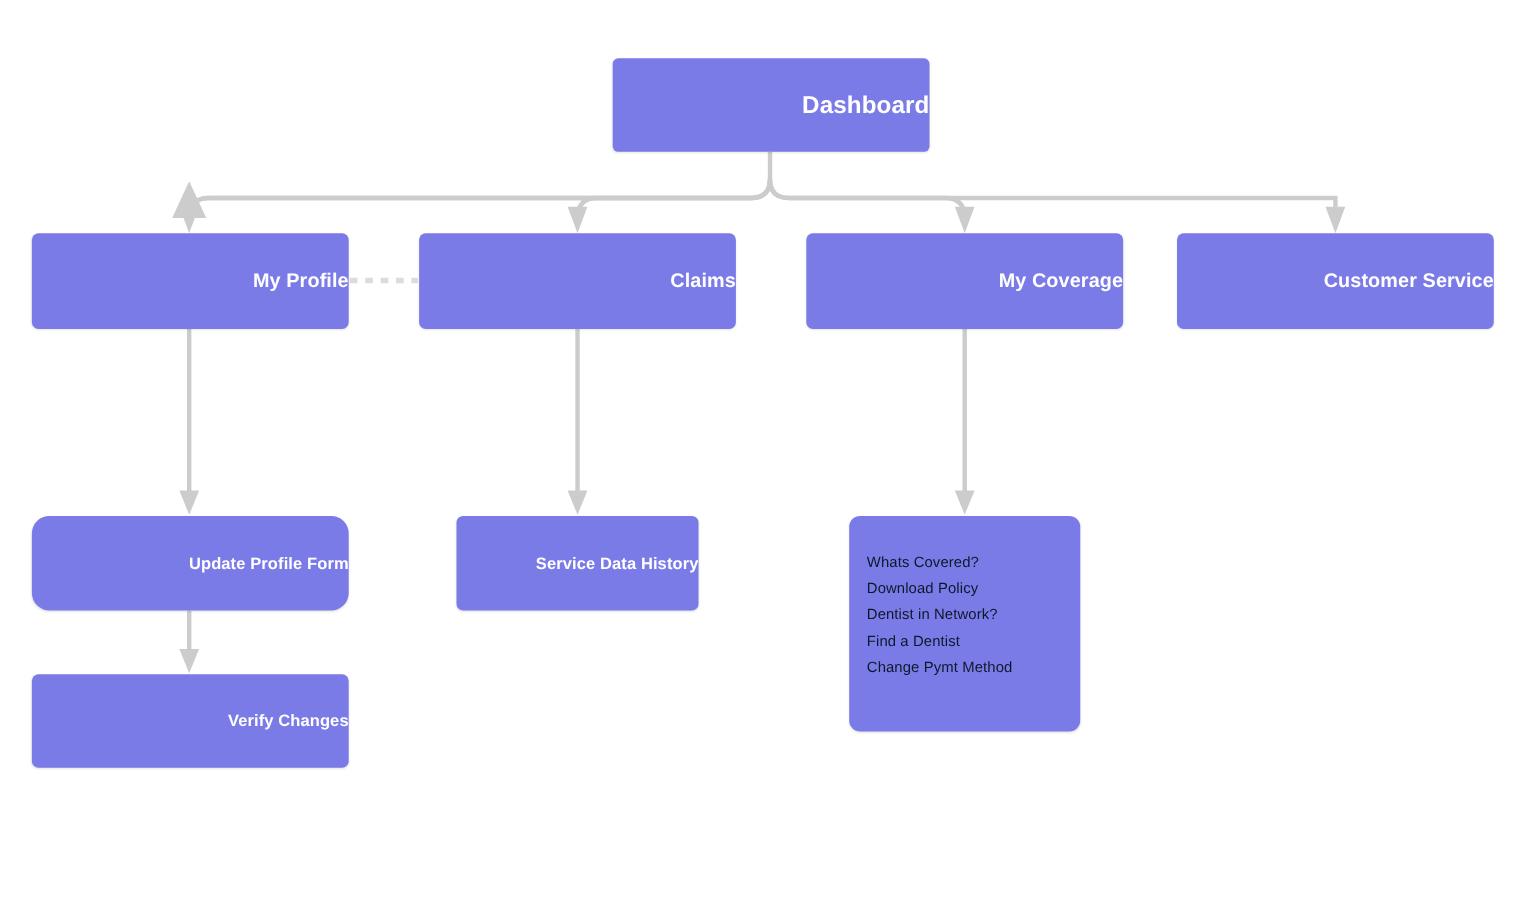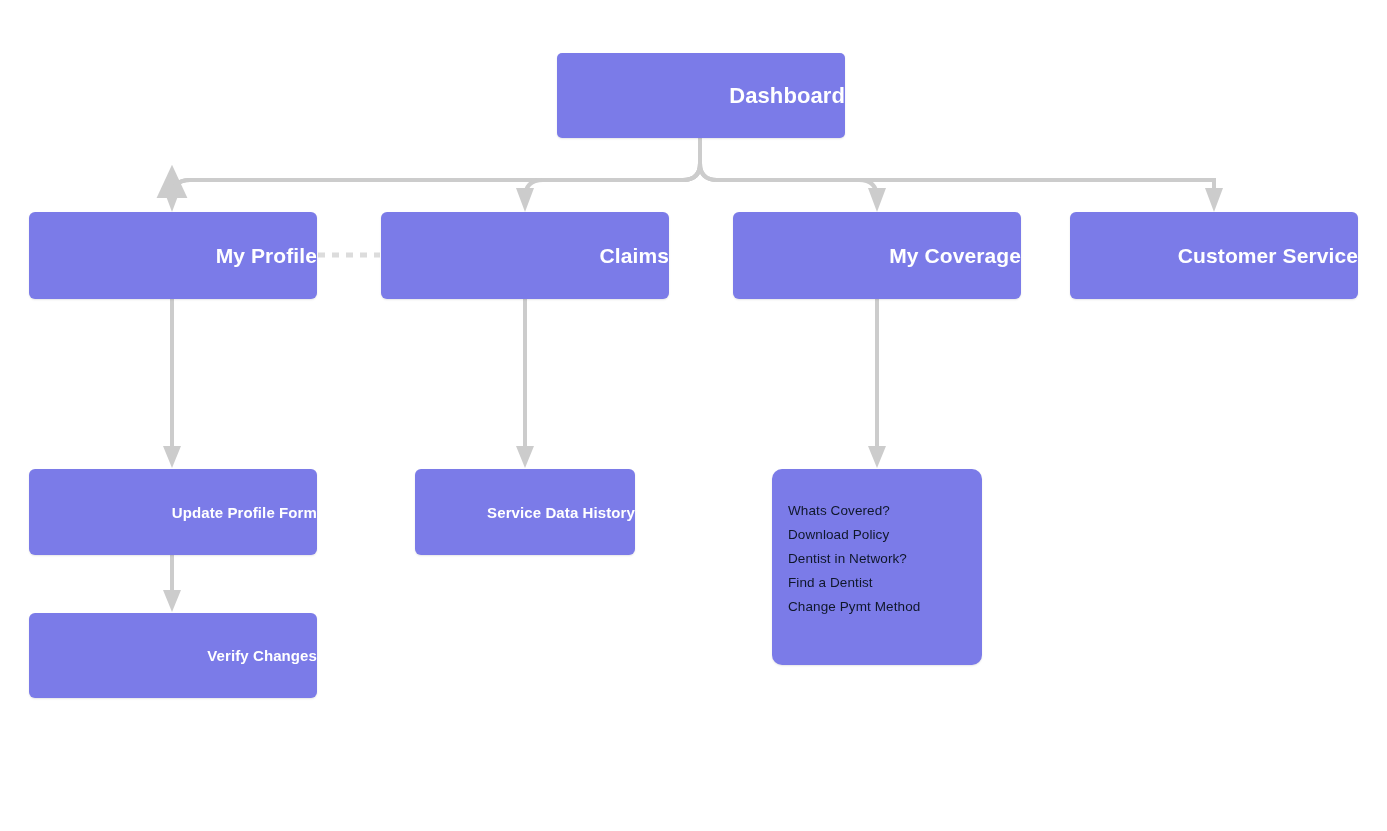--- a/index.html
+++ b/index.html
@@ -38,21 +38,21 @@
     justify-content: flex-end;
     color: #ffffff;
     font-weight: bold;
     letter-spacing: 0.1px;
   }
   .node.root {
     font-size: 22px;
     border-radius: 5px;
   }
   .node.level1 {
-    font-size: 21px;
+    font-size: 18px;
     padding-left: 20px;
   }
   .node.level2 {
     font-size: 15px;
   }
   .node.listbox {
     display: block;
     border-radius: 10px;
     font-weight: normal;
     padding: 30px 0 0 16px;
@@ -121,21 +121,21 @@
   </div>
 
   <div class="node level1" style="left:733px; top:212px; width:288px; height:87px;">
     <span>My Coverage</span>
   </div>
 
   <div class="node level1" style="left:1070px; top:212px; width:288px; height:87px;">
     <span>Customer Service</span>
   </div>
 
-  <div class="node level2" style="left:29px; top:469px; width:288px; height:86px;">
+  <div class="node level2" style="left:29px; top:469px; width:288px; height:86px;border-radius:16px;">
     <span>Update Profile Form</span>
   </div>
 
   <div class="node level2" style="left:29px; top:613px; width:288px; height:85px;padding-left:48px;">
     <span>Verify Changes</span>
   </div>
 
   <div class="node level2" style="left:415px; top:469px; width:220px; height:86px;">
     <span>Service Data History</span>
   </div>

